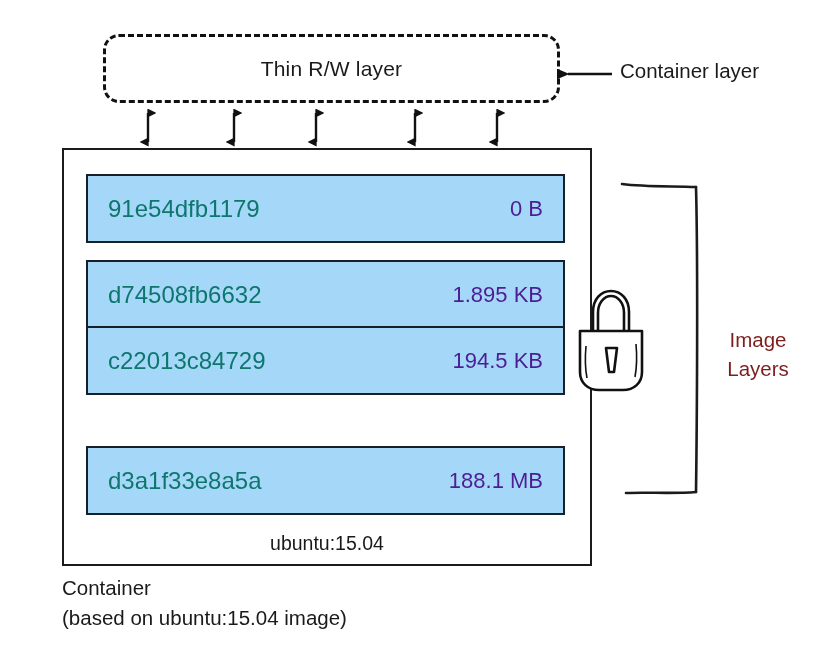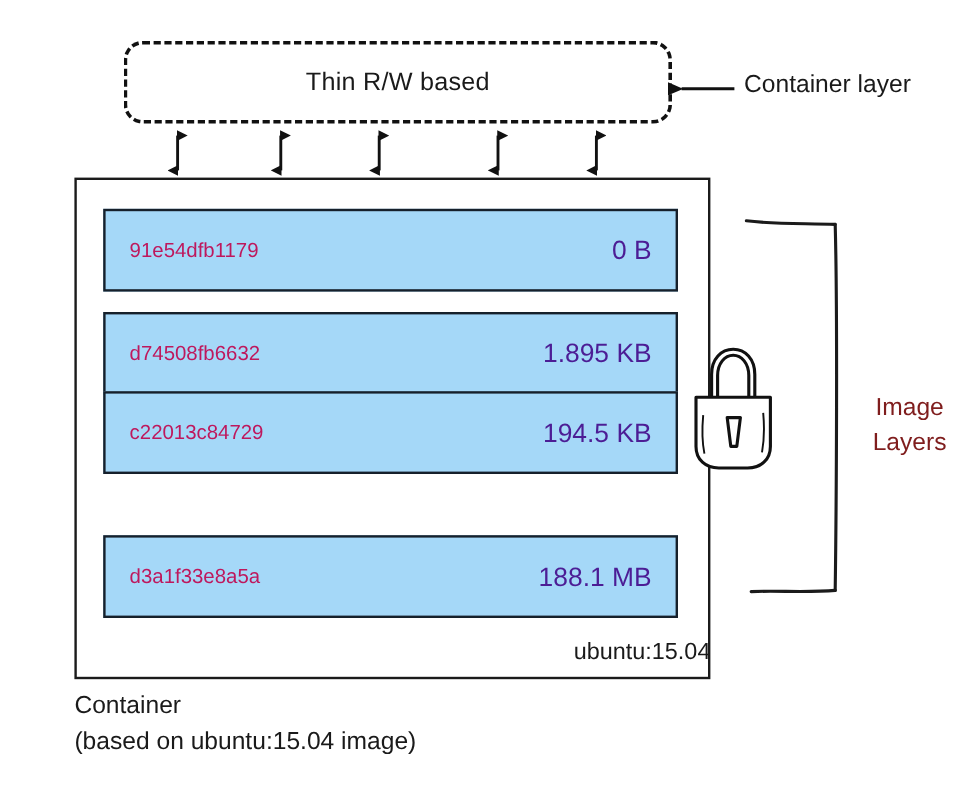--- a/index.html
+++ b/index.html
@@ -72,35 +72,35 @@
     align-items: center;
     justify-content: space-between;
     padding: 0 20px;
   }
   .layer-row.r0 { top: 174px; }
   .layer-row.r1 { top: 260px; }
   .layer-row.r2 { top: 326px; }
   .layer-row.r3 { top: 446px; gap: 36px; }
 
   .layer-id {
-    font-size: 17px;
-    color: #be185d;
+    font-size: 24px;
+    color: #0f766e;
   }
   .layer-size {
     font-size: 22px;
     color: #4c1d95;
   }
 
   
   .image-tag {
     position: absolute;
     left: 62px;
     top: 532px;
     width: 530px;
-    text-align: right;
+    text-align: center;
     font-size: 19.5px;
     color: #1a1a1a;
   }
 
   
   .caption {
     position: absolute;
     left: 62px;
     top: 573px;
     width: 530px;
@@ -130,21 +130,21 @@
     color: #7f1d1d;
   }
   .image-layers-label span { display: block; }
 </style>
 </head>
 <body>
 
 <div id="diagram-root">
 
   <div class="rw-layer">
-    <div class="rw-layer-label">Thin R/W based</div>
+    <div class="rw-layer-label">Thin R/W layer</div>
   </div>
 
   <div class="container-box"></div>
 
   <div class="layer-row r0">
     <span class="layer-id">91e54dfb1179</span>
     <span class="layer-size">0 B</span>
   </div>
   <div class="layer-row r1">
     <span class="layer-id">d74508fb6632</span>

